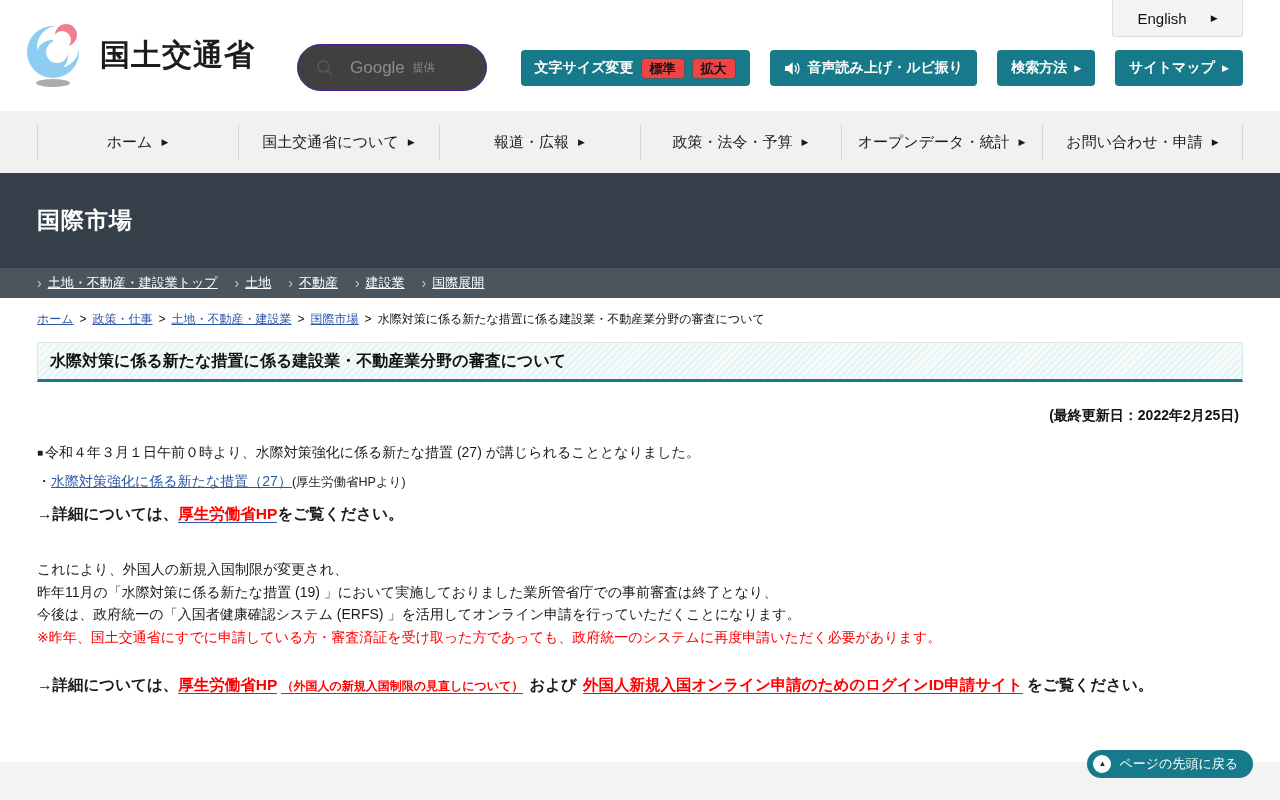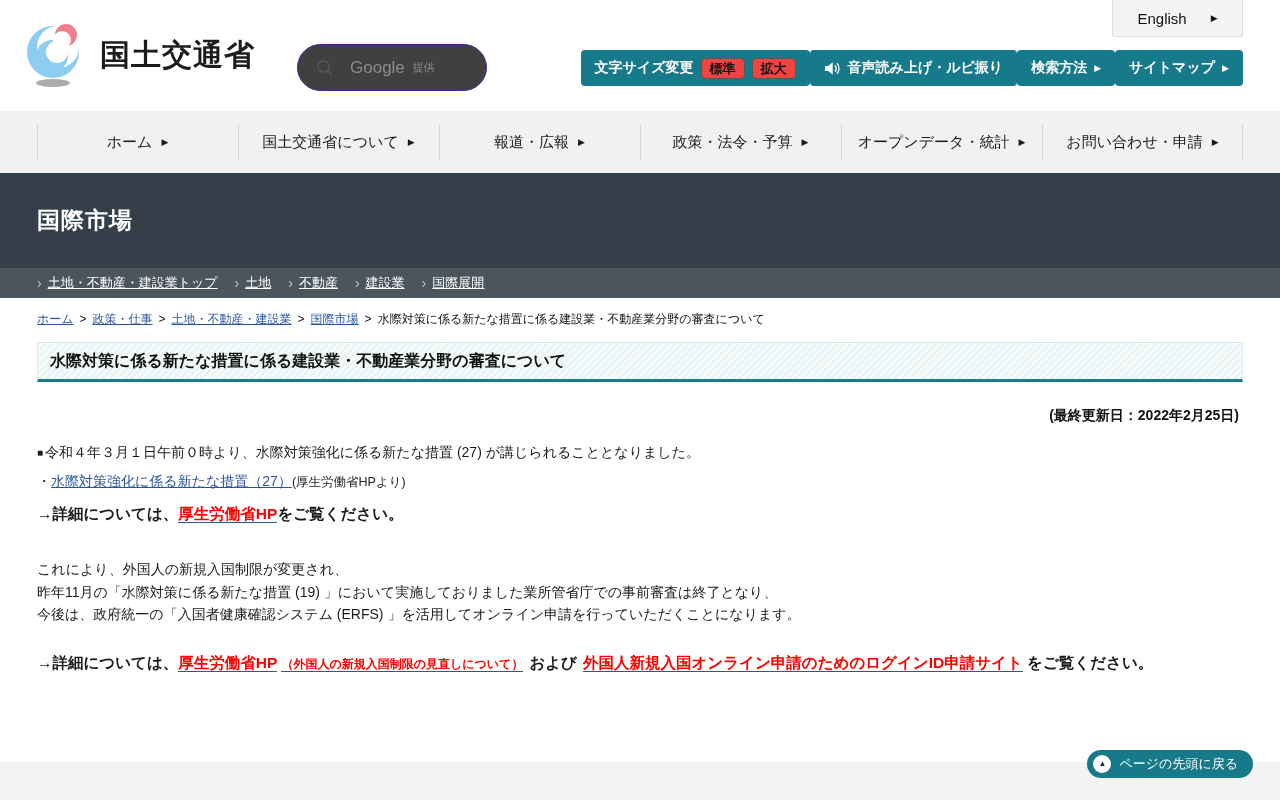--- a/index.html
+++ b/index.html
@@ -19,21 +19,21 @@
   }
   .logo { position:absolute; left:22px; top:22px; display:flex; align-items:center; gap:10px; cursor:pointer; }
   .logo-text { font-size:30px; font-weight:bold; color:#1c1c1c; letter-spacing:1px; }
   .search-box {
     position:absolute; left:297px; top:44px; width:190px; height:47px;
     border:1px solid #4c1d95; border-radius:24px; background:#404040;
     display:flex; align-items:center; padding:0 18px; gap:16px; cursor:text;
   }
   .g-brand { color:#8d8d8d; font-size:17px; }
   .g-note  { color:#8d8d8d; font-size:11px; margin-left:-8px; }
-  .header-buttons { position:absolute; top:50px; right:37px; display:flex; align-items:center; }
+  .header-buttons { position:absolute; top:50px; right:37px; display:flex; gap:20px; align-items:center; }
   .teal-btn {
     height:36px; background:#177a8a; color:#fff; border:none; border-radius:4px;
     font-size:14px; font-weight:bold; display:flex; align-items:center; gap:7px;
     padding:0 14px; cursor:pointer; font-family:inherit; white-space:nowrap;
   }
   .chip {
     background:#ef4444; color:#111; border:1px solid #555; border-radius:4px;
     font-size:13px; font-weight:bold; padding:3px 8px; line-height:1; cursor:pointer;
   }
   .arr { font-size:9px; line-height:1; }
@@ -239,20 +239,21 @@
       </div>
 
       <div class="detail">
         <span>→詳細については、</span><a class="link-red">厚生労働省HP</a><span>をご覧ください。</span>
       </div>
 
       <div class="para">
         <div>これにより、外国人の新規入国制限が変更され、</div>
         <div>昨年11月の「水際対策に係る新たな措置 (19) 」において実施しておりました業所管省庁での事前審査は終了となり、</div>
         <div>今後は、政府統一の「入国者健康確認システム (ERFS) 」を活用してオンライン申請を行っていただくことになります。</div>
+        <div class="warning">※昨年、国土交通省にすでに申請している方・審査済証を受け取った方であっても、政府統一のシステムに再度申請いただく必要があります。</div>
       </div>
 
       <div class="detail detail2">
         <span>→詳細については、</span><a class="link-red">厚生労働省HP</a> <a class="link-red link-red-sm">（外国人の新規入国制限の見直しについて）</a><span class="and-word">および</span><a class="link-red">外国人新規入国オンライン申請のためのログインID申請サイト</a> <span>をご覧ください。</span>
       </div>
 
     </div>
   </main>
 
   <button class="back-to-top">

